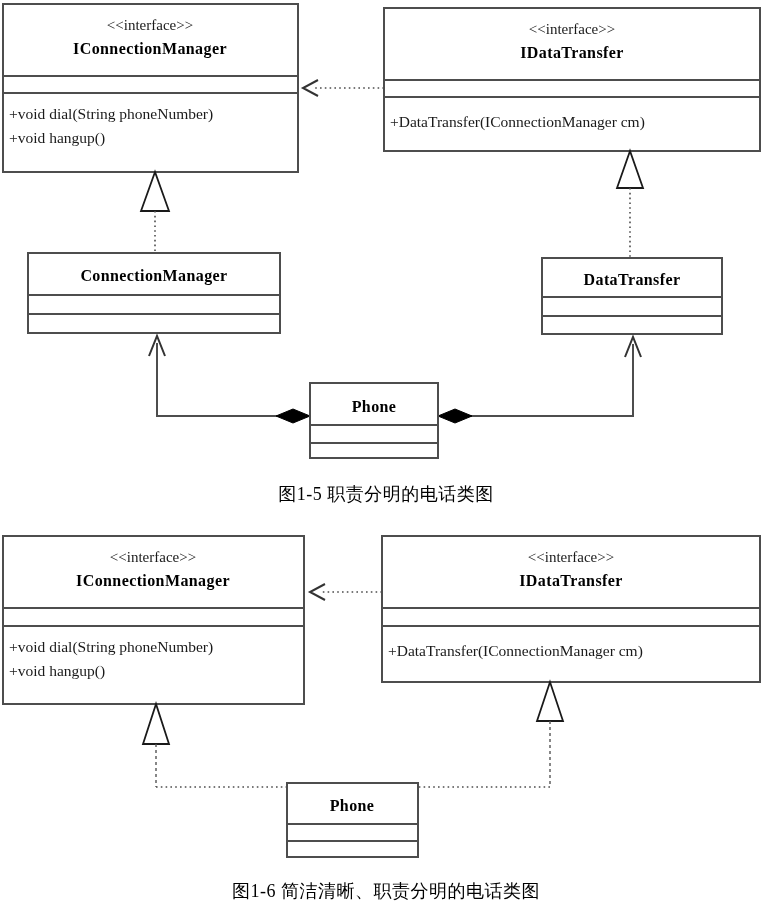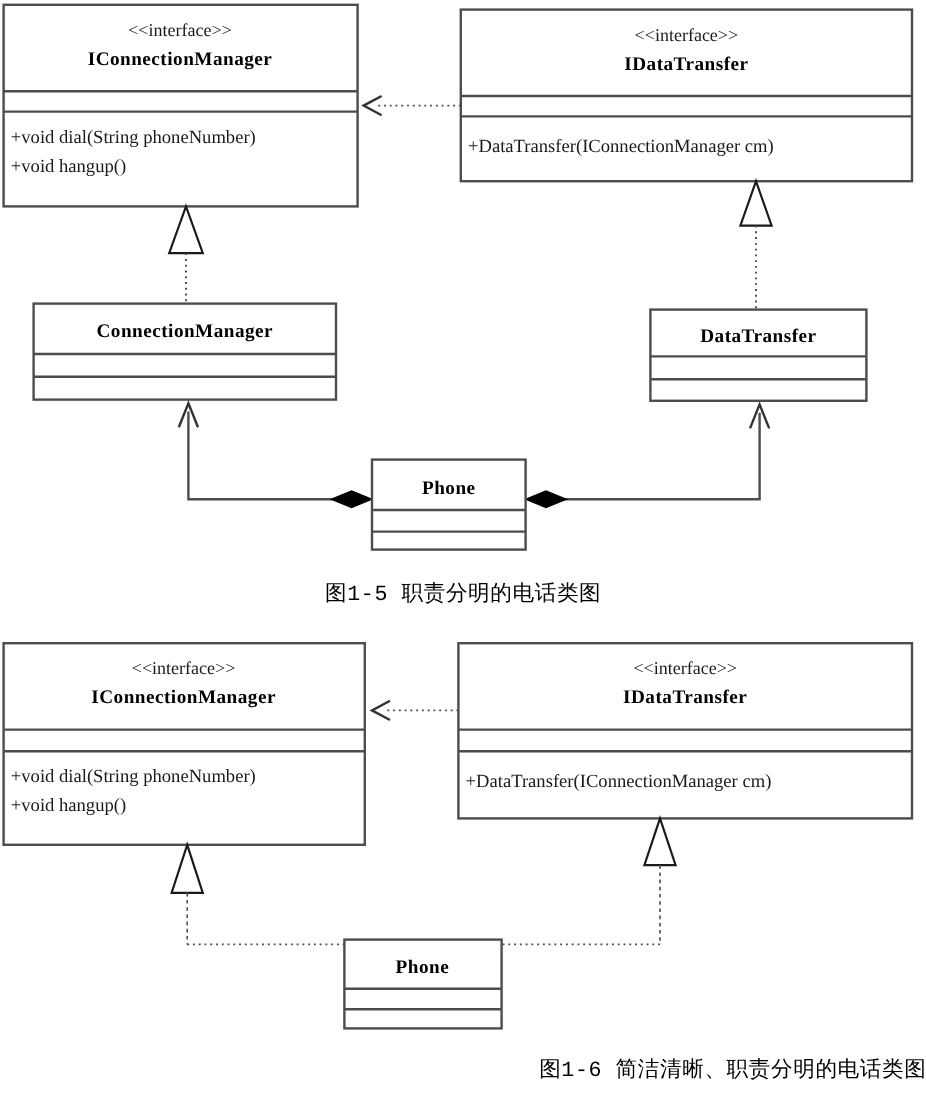--- a/index.html
+++ b/index.html
@@ -97,27 +97,27 @@
     stroke: #000000;
     stroke-width: 1;
   }
 
   
   .caption {
     position: absolute;
     left: 0;
     width: 772px;
     text-align: center;
-    font-family: Liberation Mono, monospace;
+    font-family: Liberation Serif, serif;
     font-size: 18px;
     color: #000000;
     letter-spacing: 0.5px;
   }
   #caption-1 { top: 482px; }
-  #caption-2 { top: 879px; text-align: right; }
+  #caption-2 { top: 879px; }
 </style>
 </head>
 <body>
 
 <div class="page">
 
   <div class="figure" id="figure-1">
     <svg width="772" height="470" viewBox="0 0 772 470">
 
       <g>

